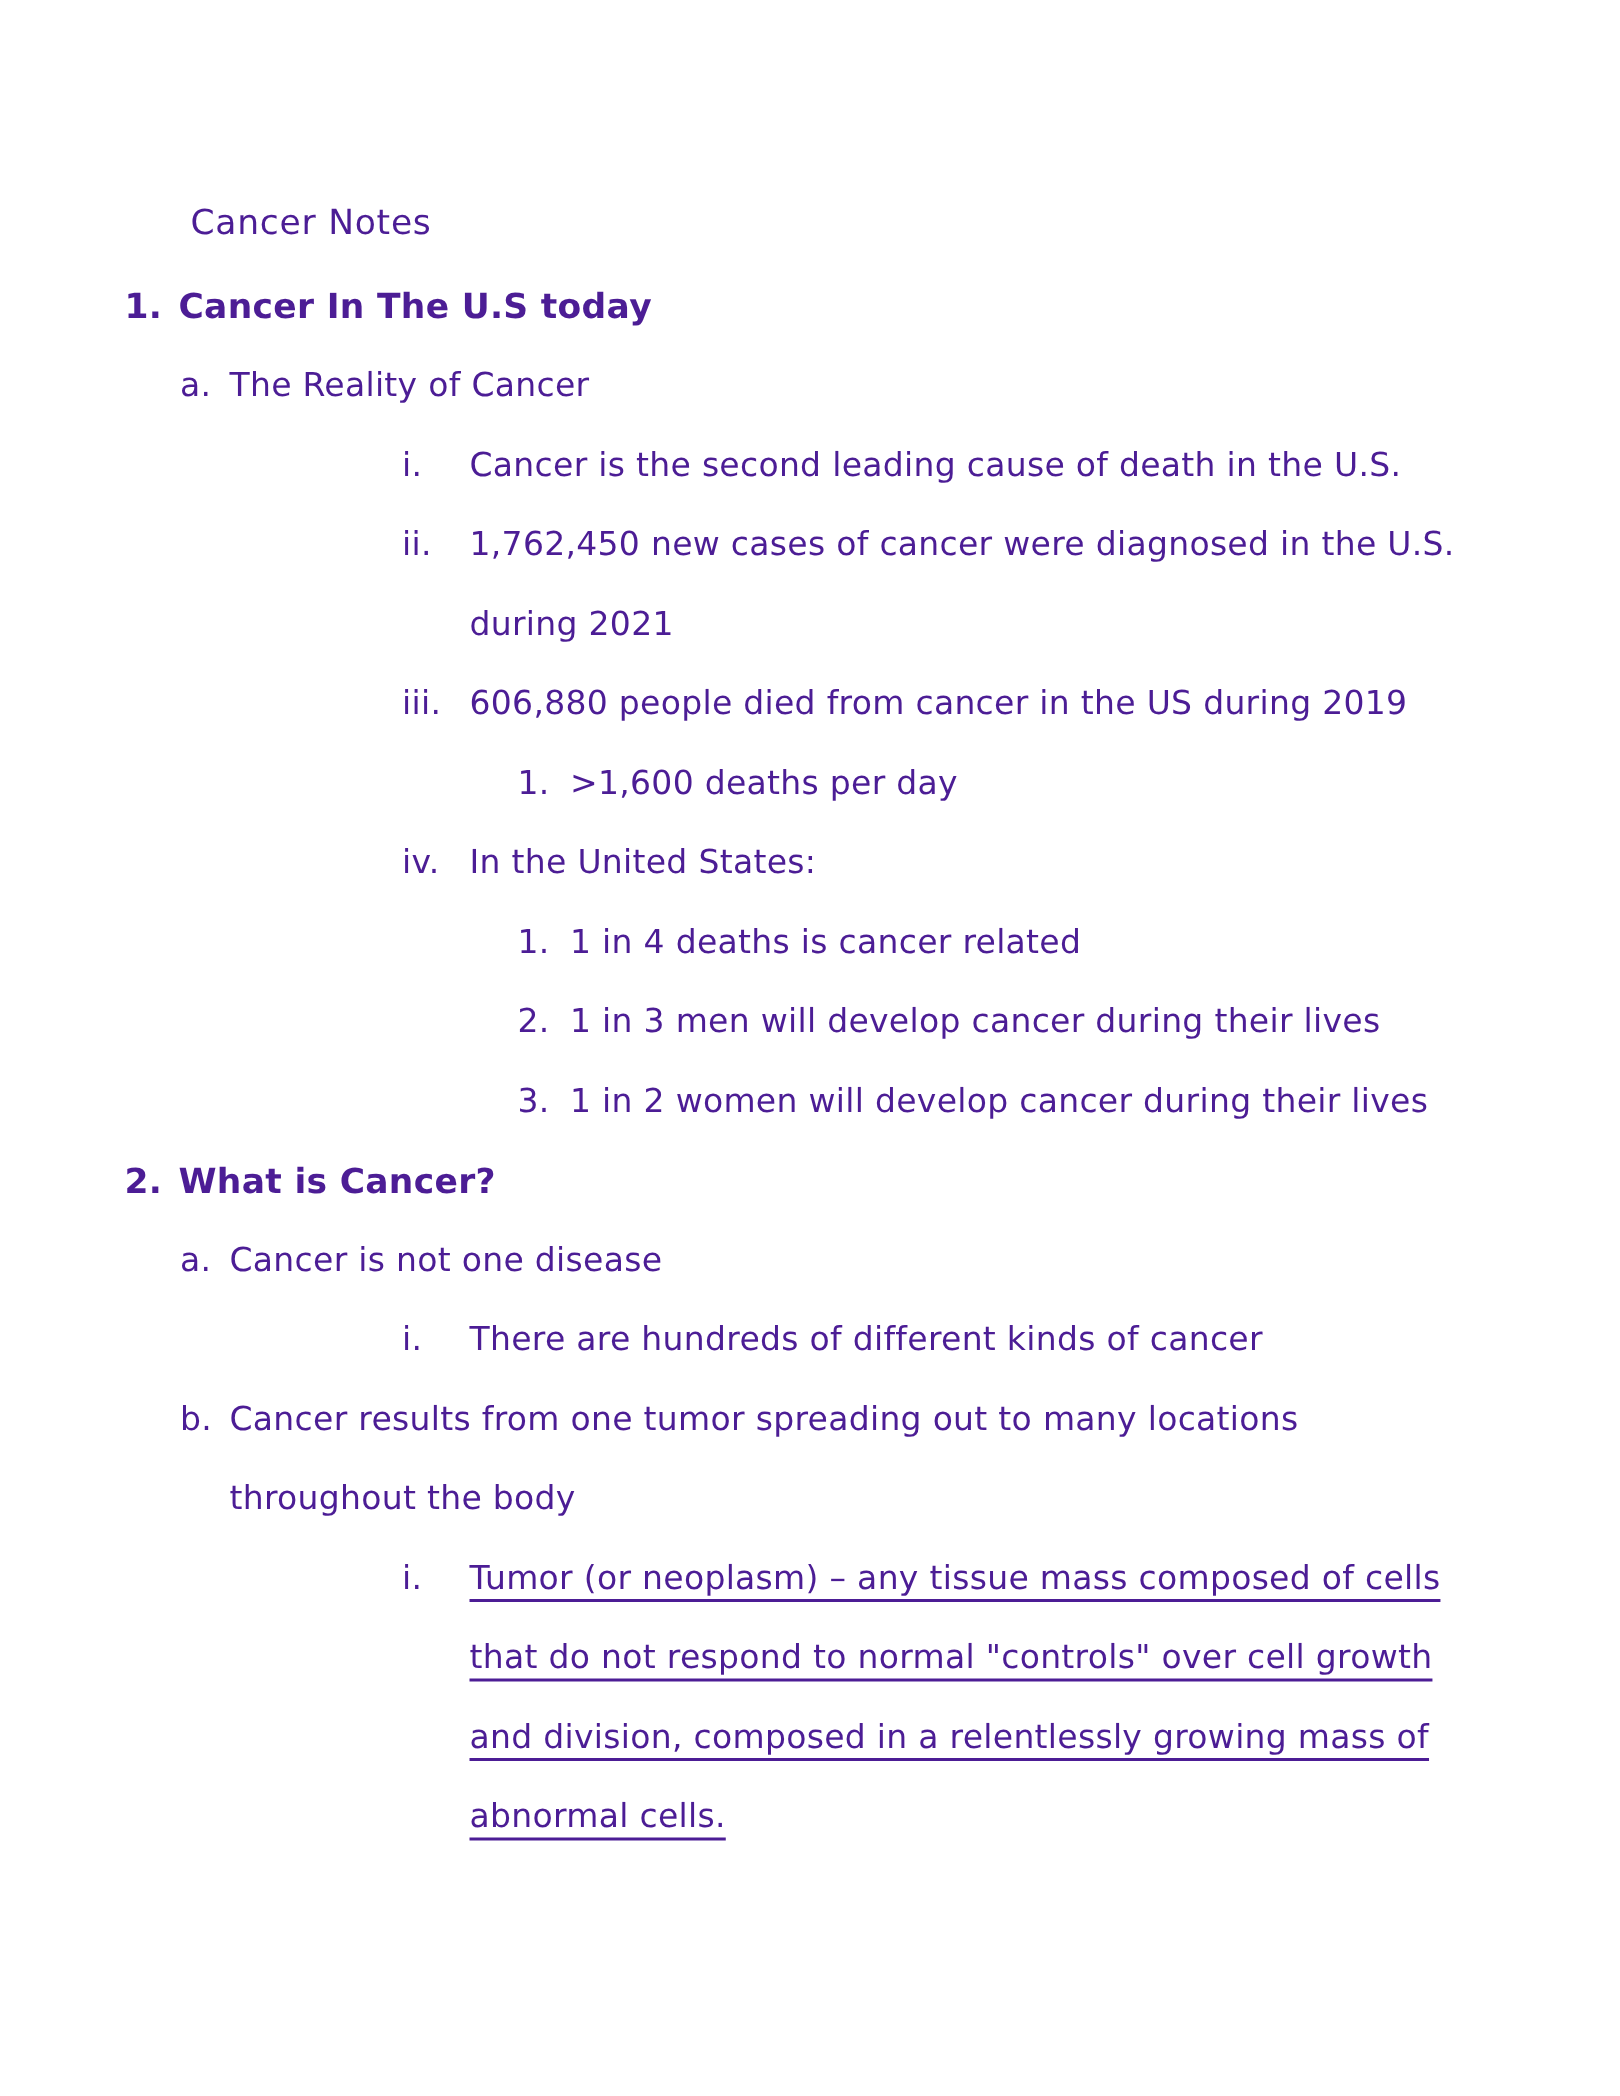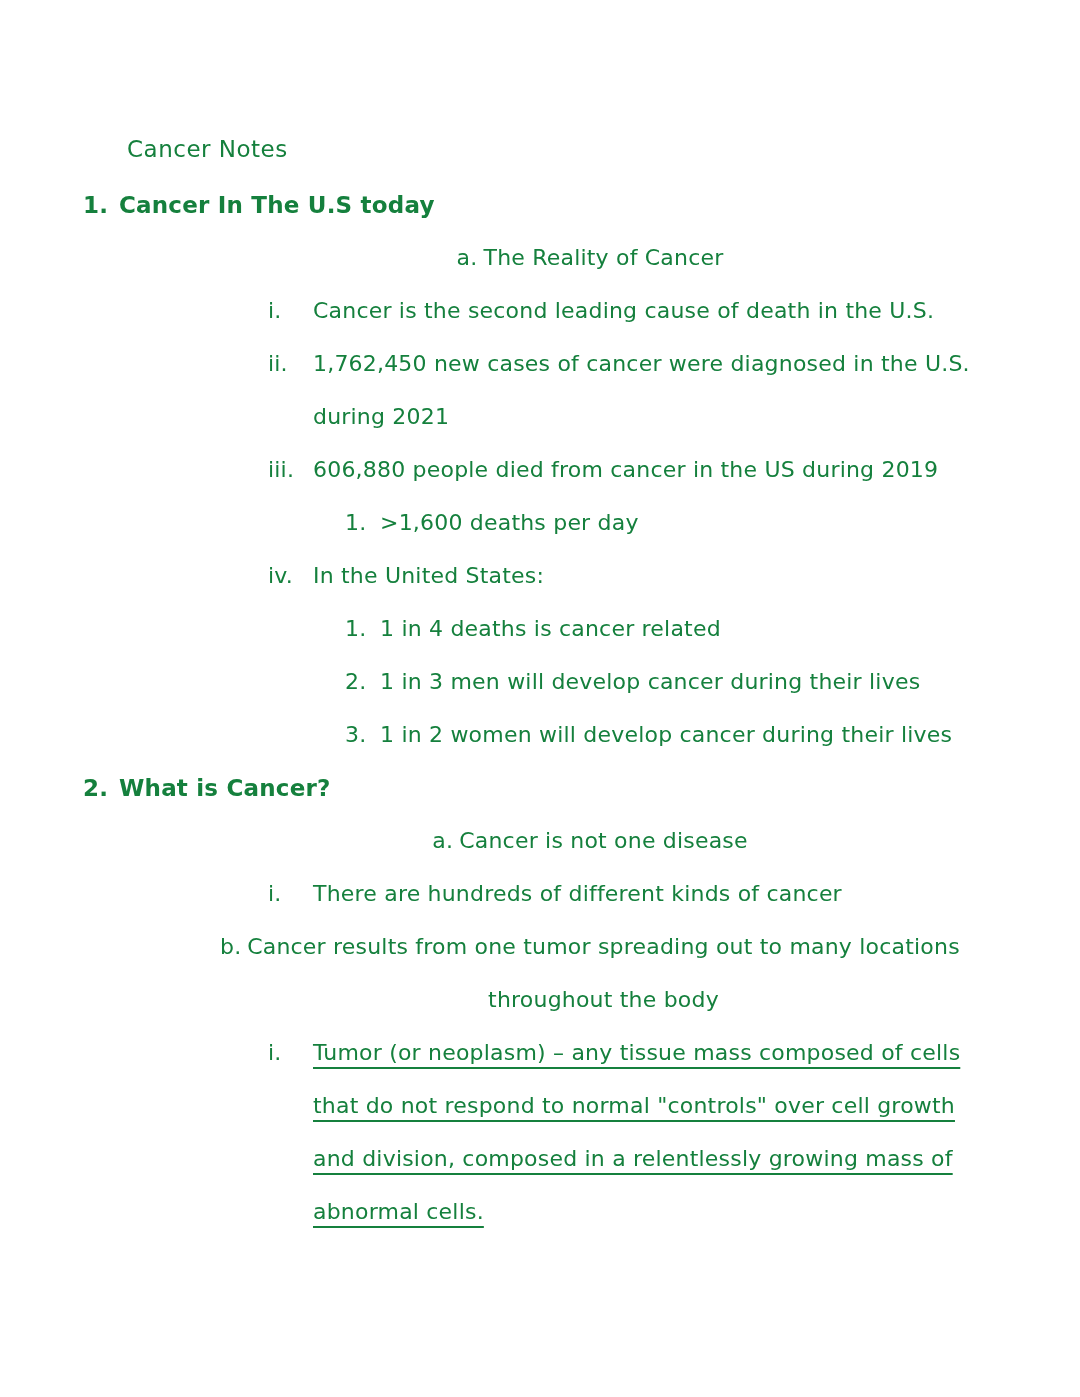--- a/index.html
+++ b/index.html
@@ -1,21 +1,21 @@
 <!DOCTYPE html>
 <html><head>
 <meta charset="utf-8">
 <style>
   html, body { margin: 0; padding: 0; background: #ffffff; }
   .page {
     position: relative;
     width: 1080px;
     height: 1397px;
     background: #ffffff;
-    color: #15803d;
+    color: #4c1d95;
     font-family: "DejaVu Sans", sans-serif;
     overflow: hidden;
   }
   .title {
     position: absolute;
     top: 136px;
     left: 127px;
     font-size: 23px;
     letter-spacing: 0.5px;
   }
@@ -27,21 +27,21 @@
   }
   .line {
     height: 53px;
     font-size: 22px;
     white-space: nowrap;
     letter-spacing: 0.2px;
   }
   .line .marker { display: inline-block; }
   .l1 { padding-left: 83px; }
   .l1 .marker { width: 36px; }
-  .l2 { padding-left: 94px; text-align: center; }
+  .l2 { padding-left: 120px; }
   .l2 .marker { width: 33px; }
   .l3 { padding-left: 268px; }
   .l3 .marker { width: 45px; }
   .l4 { padding-left: 345px; }
   .l4 .marker { width: 35px; }
   .bold { font-weight: 700; font-size: 23px; }
   .underline .text {
     text-decoration: underline;
     text-underline-offset: 7px;
     text-decoration-thickness: 2px;

